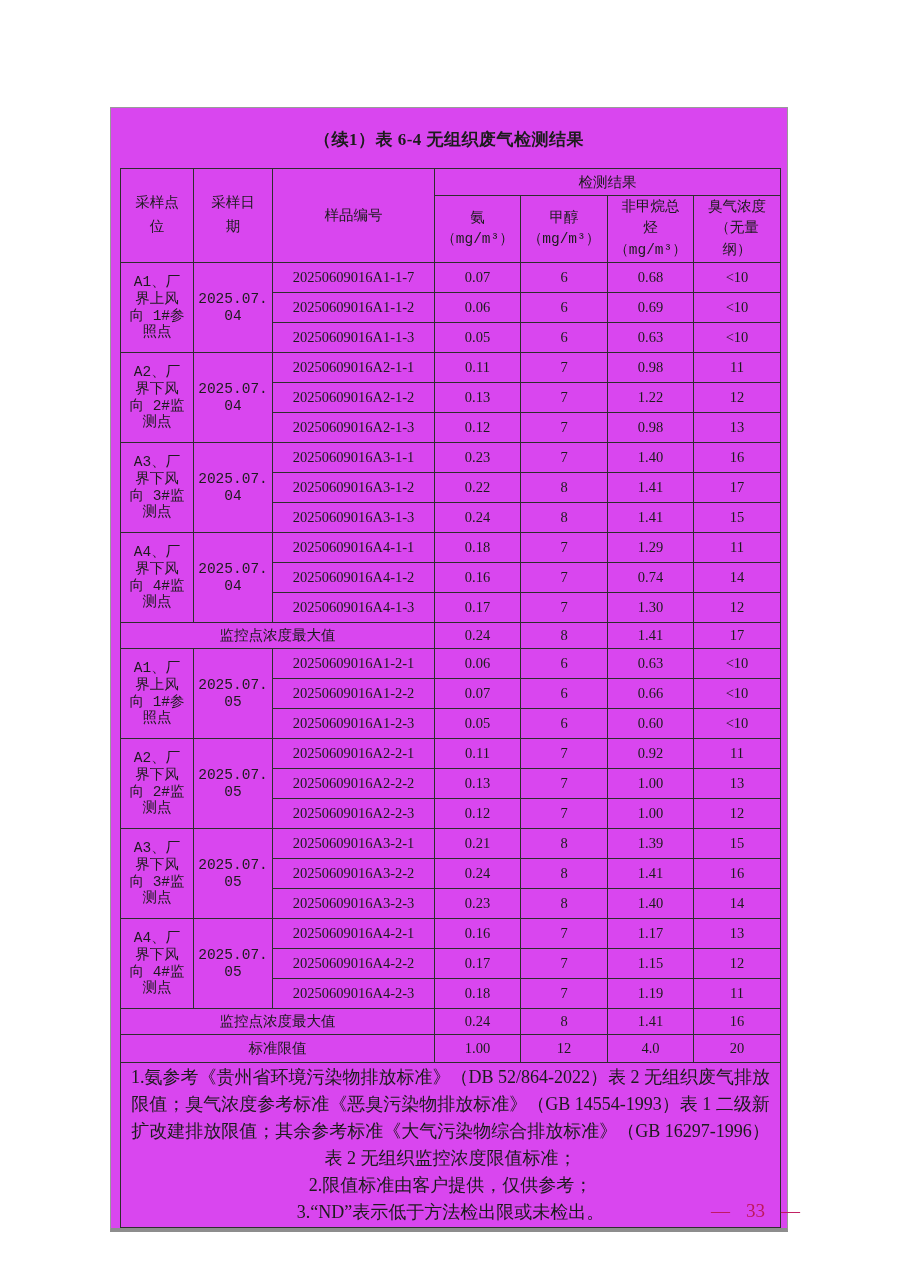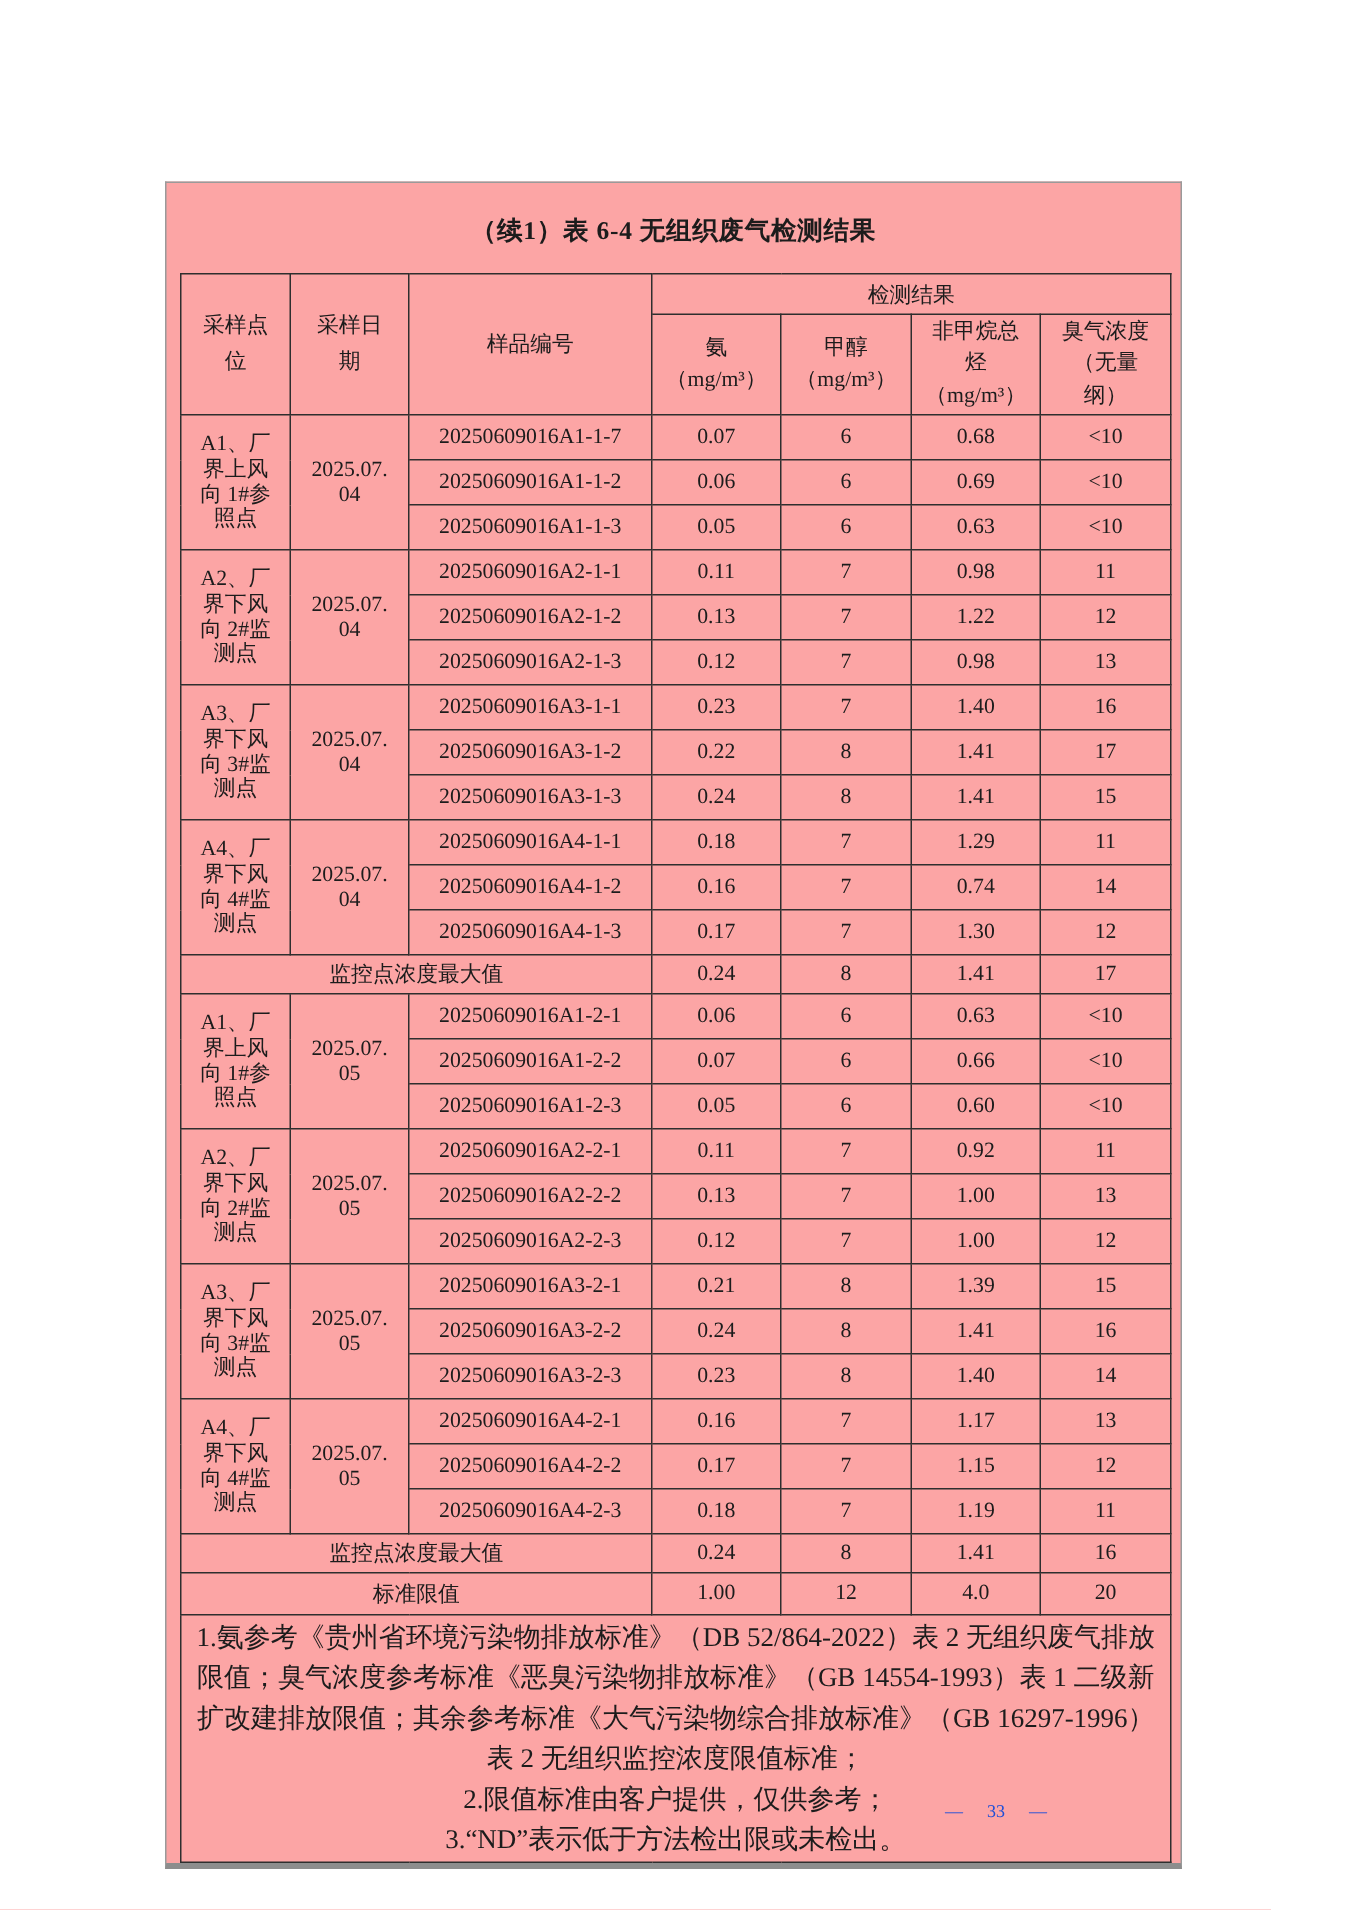--- a/index.html
+++ b/index.html
@@ -2,55 +2,55 @@
 <html><head>
 <meta charset="utf-8">
 <style>
   html,body { margin:0; padding:0; }
   body {
     width:900px; height:1273px; position:relative;
     background:#ffffff; color:#1c1c1c;
     font-family:"Liberation Serif","DejaVu Serif",serif;
   }
   .frame {
-    position:absolute; left:110px; top:121px; width:678px; min-height:1013px;
-    box-sizing:border-box; background:#fca5a5;
+    position:absolute; left:110px; top:107px; width:678px; min-height:1013px;
+    box-sizing:border-box; background:#d946ef;
     border:1px solid #9a9a9a; border-bottom:4px solid #8d8d8d;
     padding-top:20px;
   }
   .title {
     text-align:center; font-weight:bold; font-size:17px; line-height:24px;
     letter-spacing:0.5px;
   }
   table.report {
     border-collapse:collapse; table-layout:fixed;
     width:660px; margin:16px 0 0 9px;
     font-size:14.5px;
   }
   table.report th, table.report td {
     border:1px solid #2e2e2e; text-align:center; vertical-align:middle;
     font-weight:normal; padding:1px 2px; overflow:hidden;
   }
-  .multiline { white-space:pre-line; }
+  .multiline { white-space:pre-line;font-family:Liberation Mono, monospace; }
   th.results-head { height:24px; }
   tr.subhead-row th { height:64px; line-height:1.45; }
   th.col-point, th.col-date { line-height:1.6; }
   tr.sample-row td { height:27px; line-height:1.15; }
   td.point-cell { line-height:1.5; }
   td.date-cell { line-height:1.5; }
   tr.summary-row td { height:23px; }
   tr.limit-row td { height:25px; }
   td.notes-cell {
     text-align:left; vertical-align:top; padding:4px 7px 6px 7px;
     line-height:1.5; font-size:18px;
   }
   td.notes-cell div { margin:0; }
   .footer {
     position:absolute; top:1200px; left:630px; width:170px;
-    text-align:left; font-size:12px; color:#1d4ed8;
+    text-align:right; font-size:19px; color:#be185d;
   }
   .footer .num { margin:0 16px; }
 </style>
 </head>
 <body>
 
 <div class="frame">
   <div class="title">（续1）表 6-4 无组织废气检测结果</div>
 
   <table class="report">

